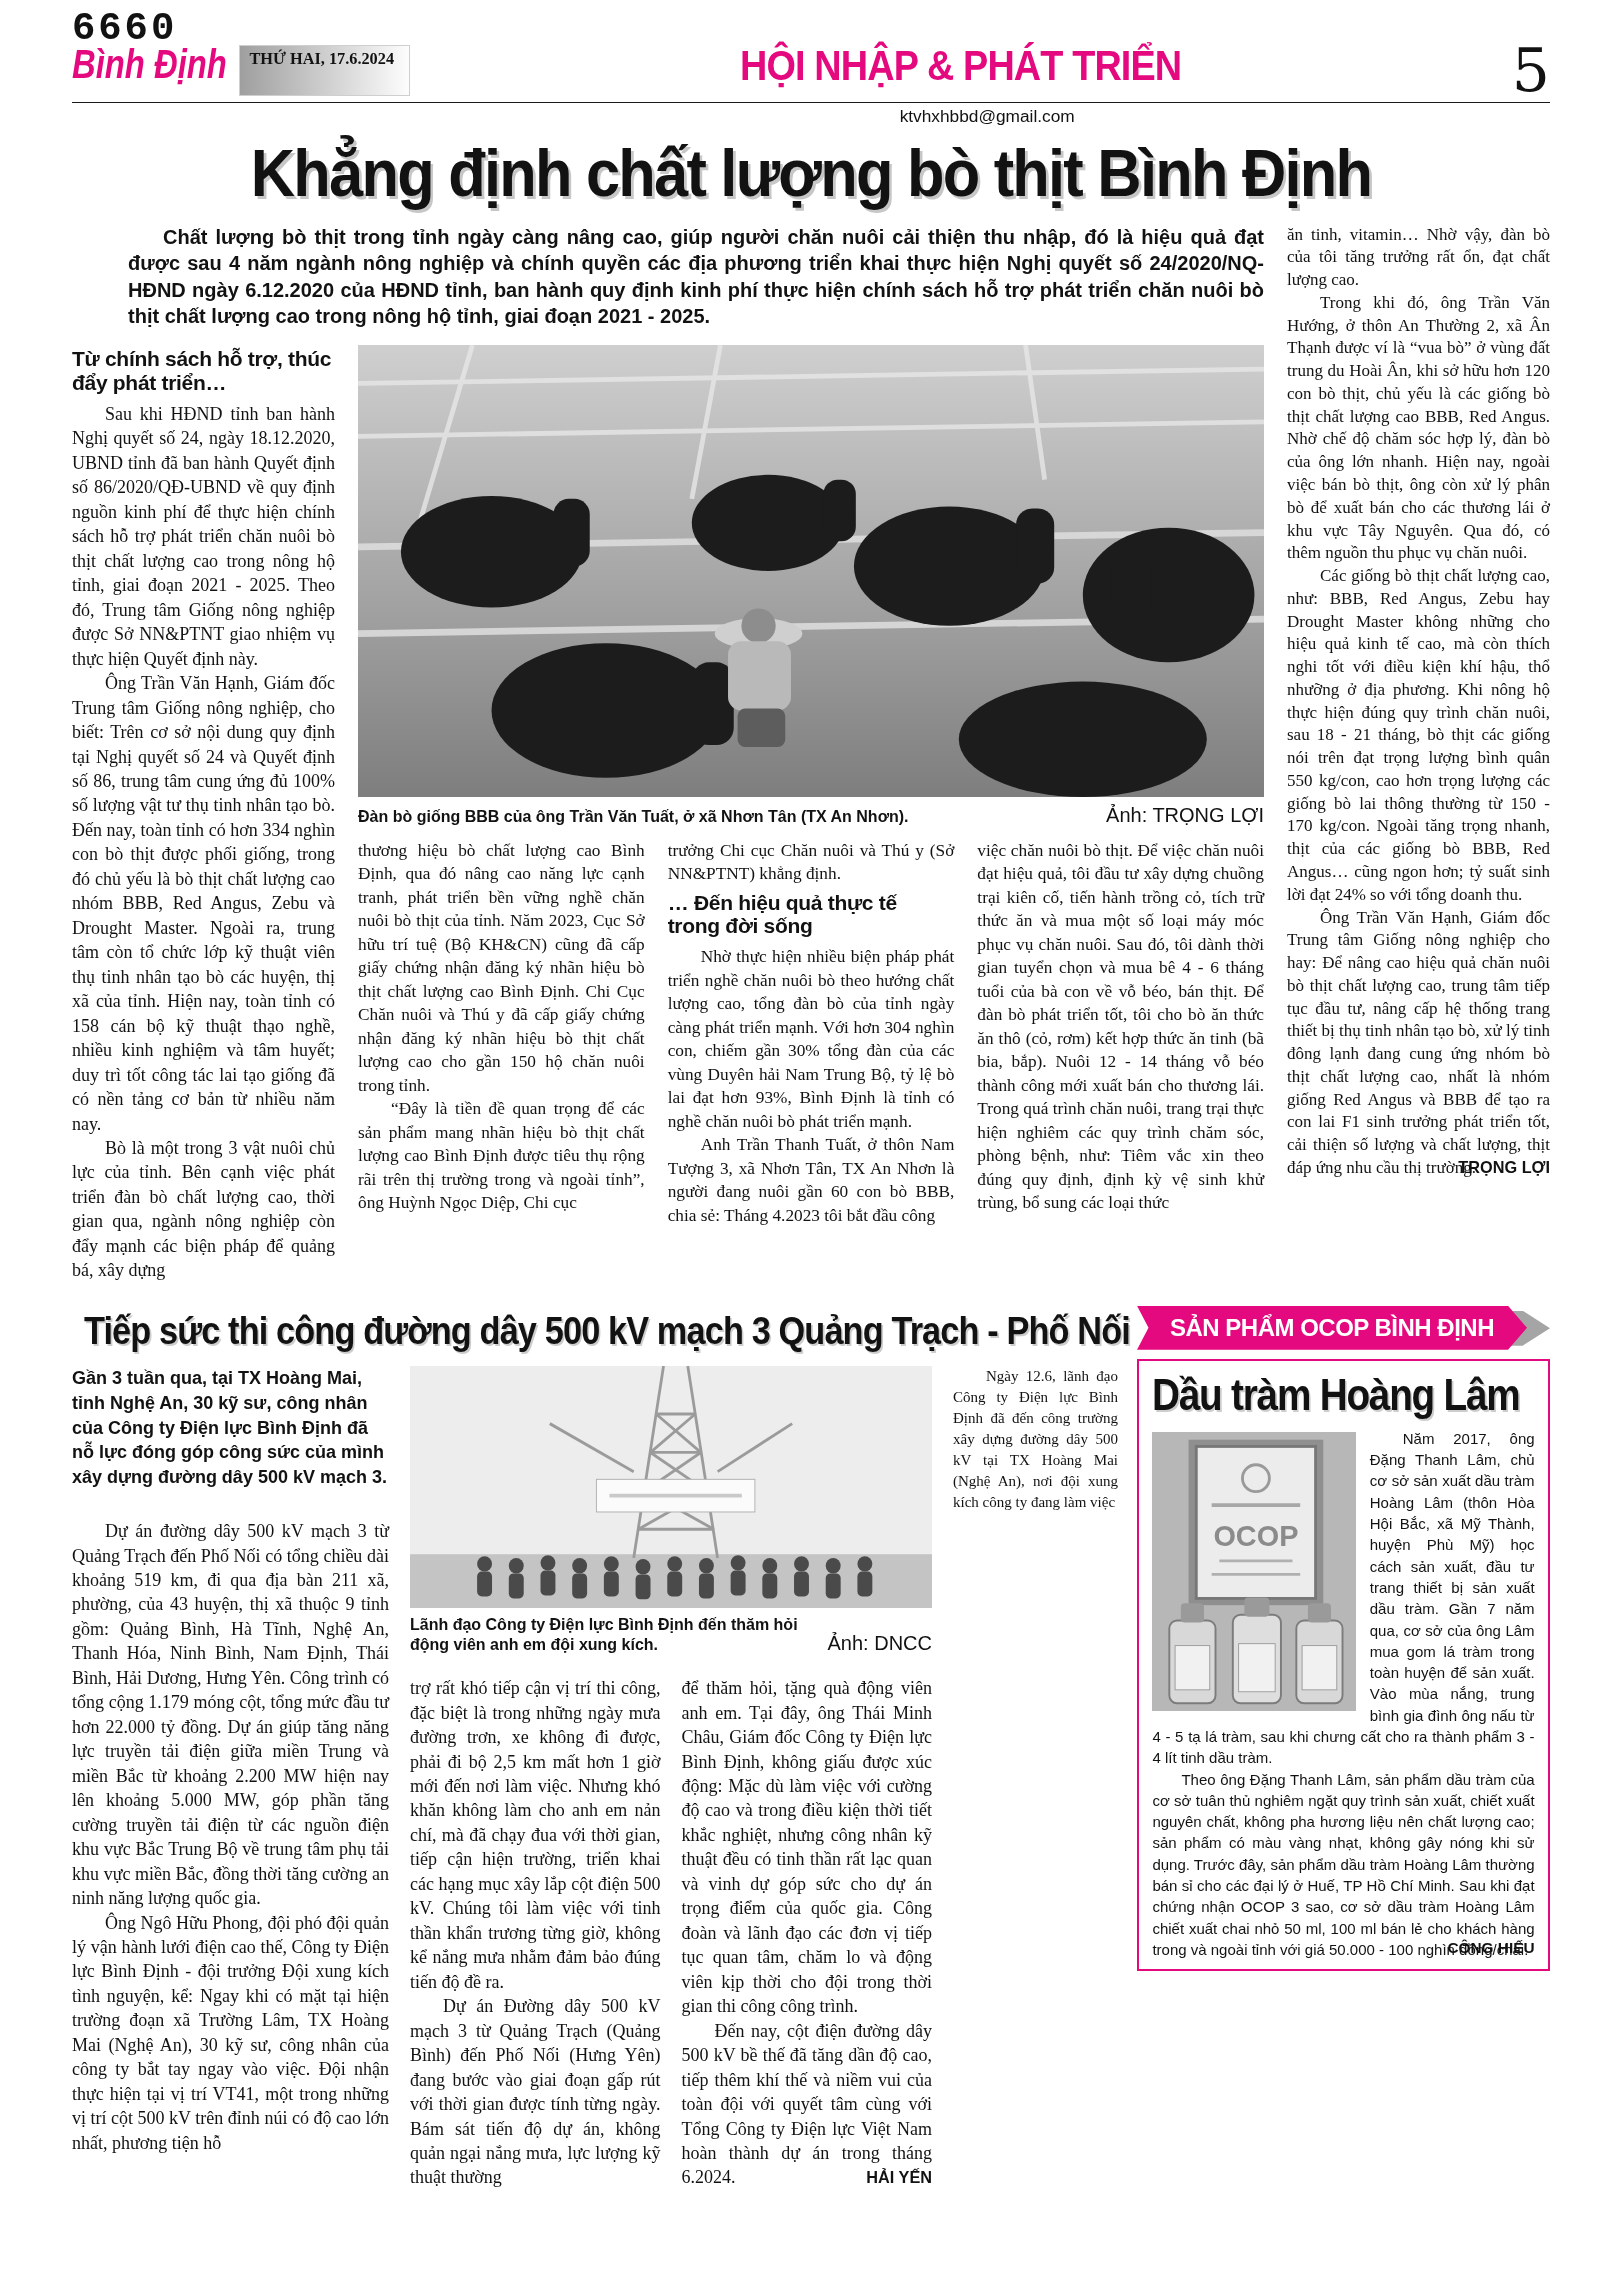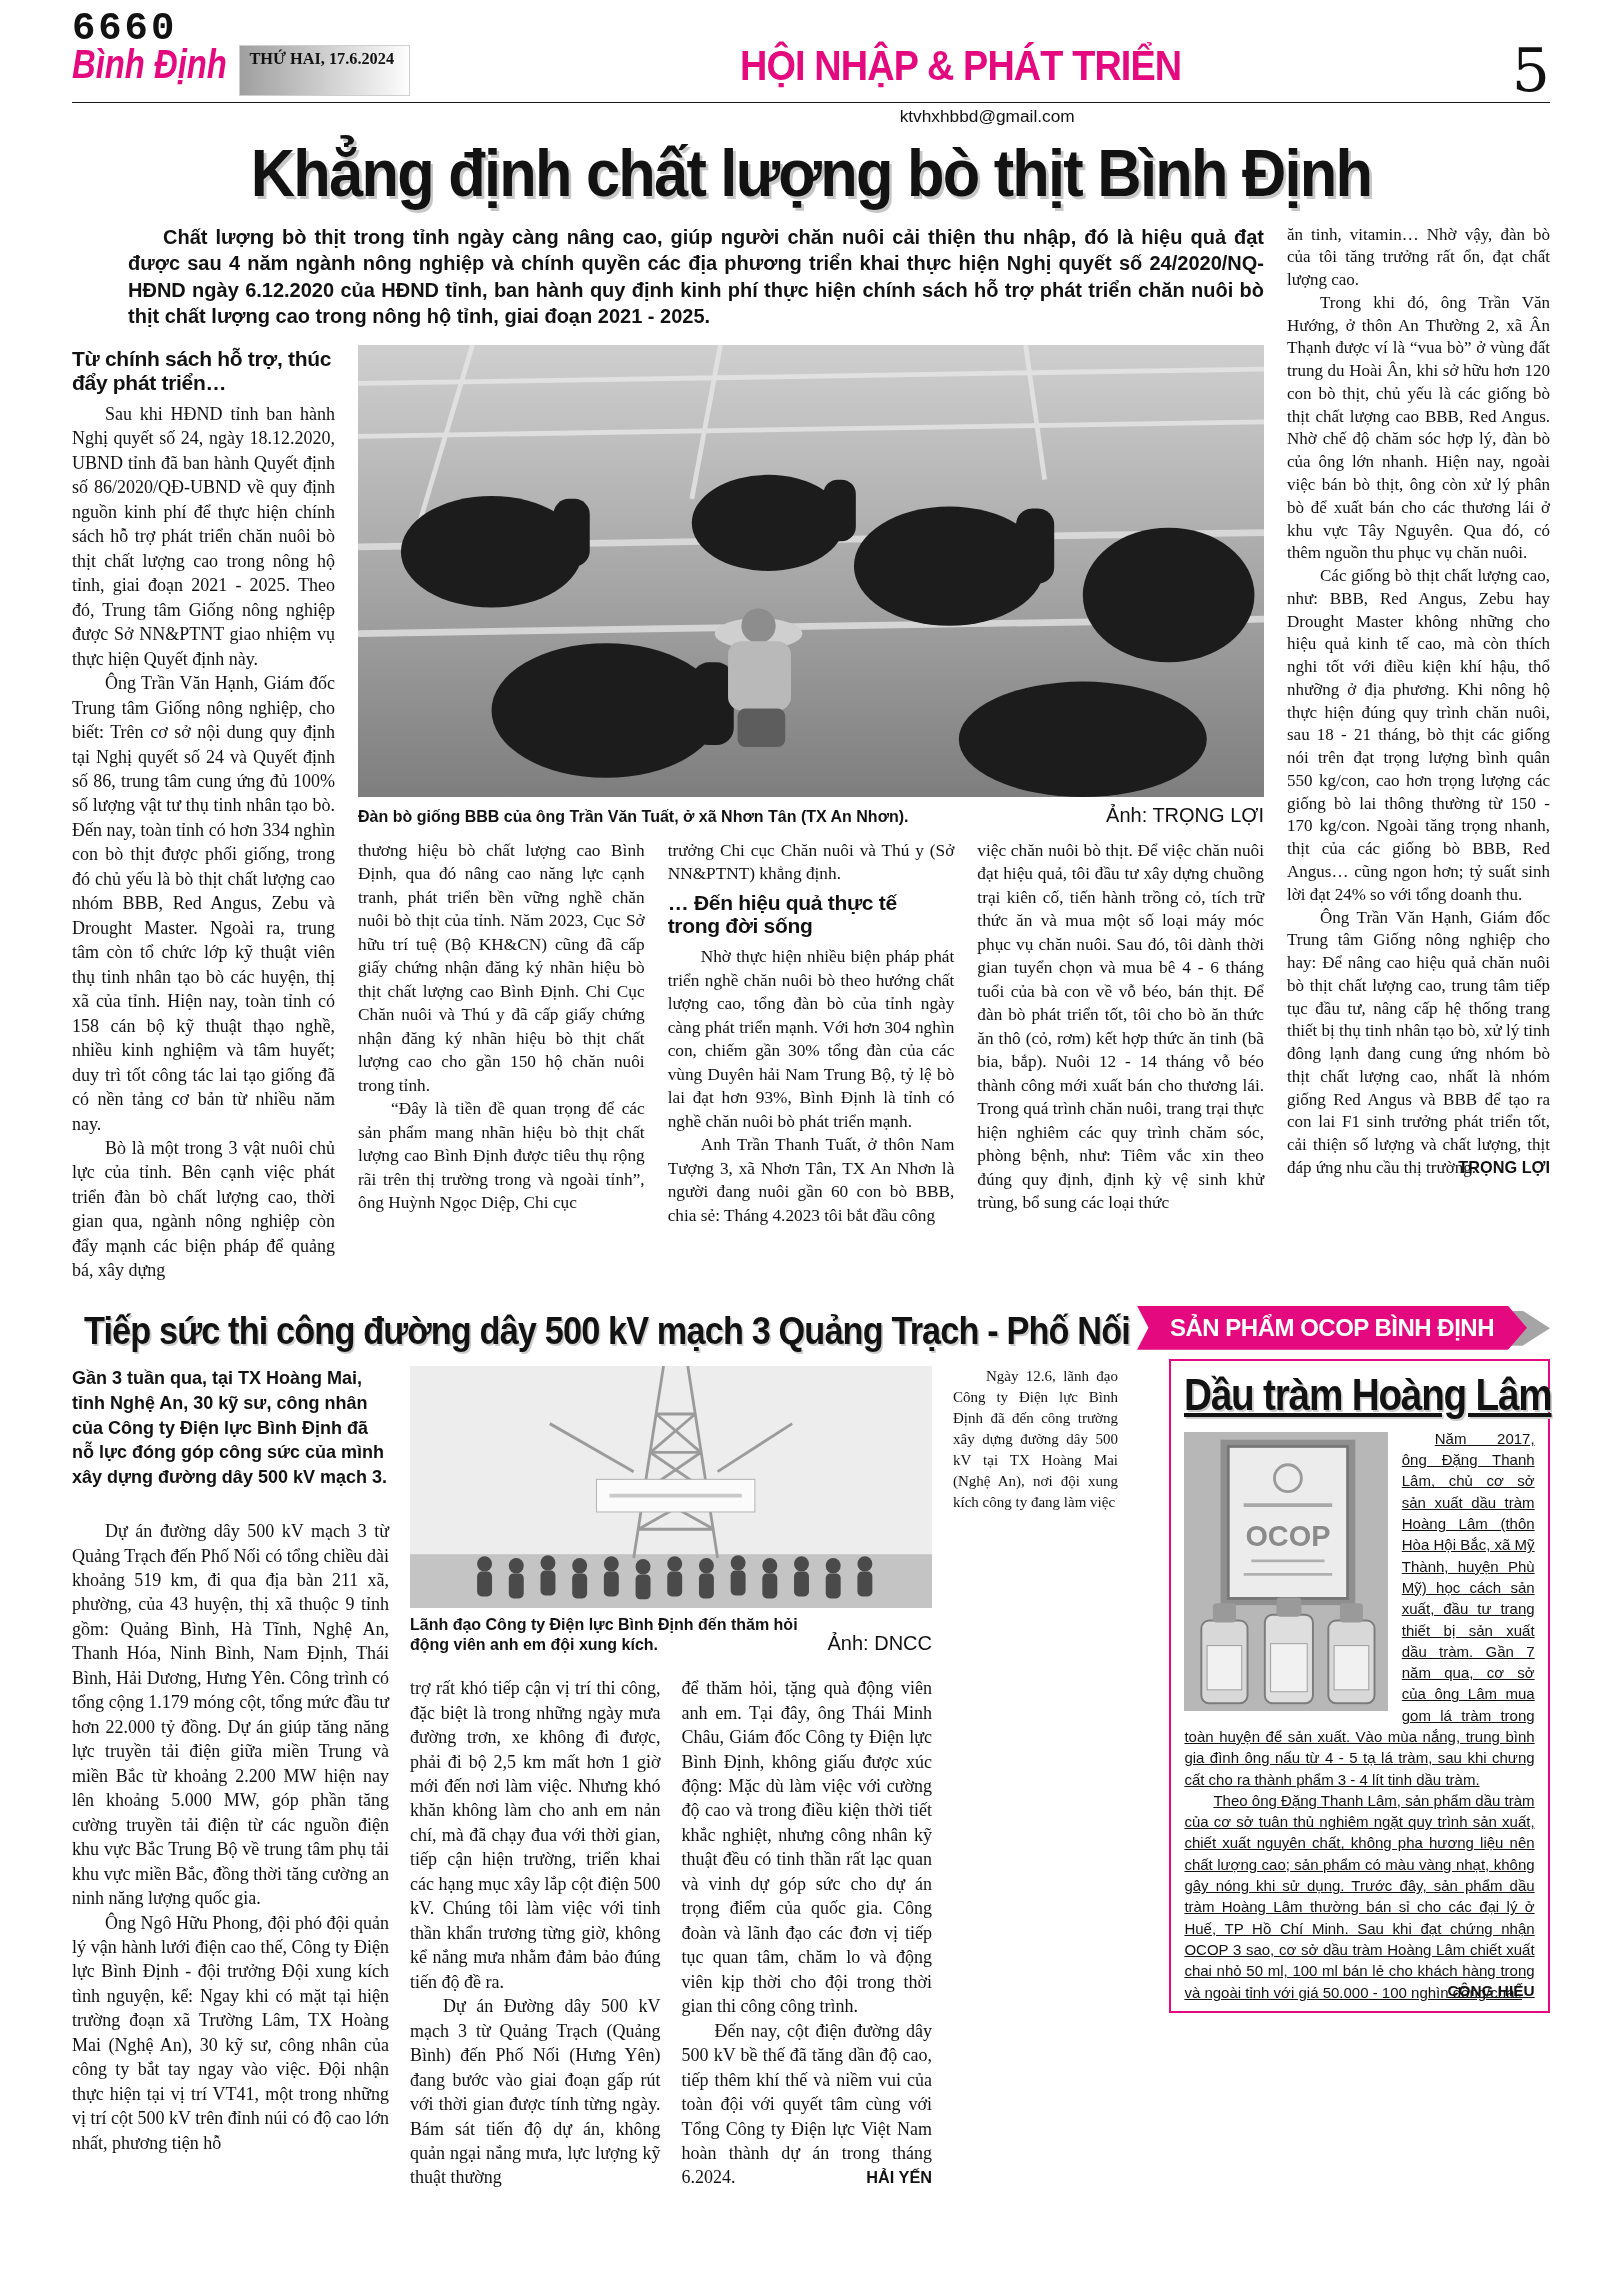--- a/index.html
+++ b/index.html
@@ -84,32 +84,32 @@
     margin:0 0 29px 0; text-align:left;
   }
   .a2-mid { flex:1; min-width:0; }
   .photo2 { width:100%; height:242px; display:block; background:#dedede; }
   .a2-cols { display:flex; gap:21px; margin-top:5.8px; }
   .a2-cols .c { flex:1; min-width:0;margin-top:10px; }
   .a2-col4 { width:165px; flex:0 0 auto; }
   .a2-col4 p.b { font-size:15px; line-height:1.4; }
 
   
-  .sidebar { width:413px; flex:0 0 auto;text-decoration:underline; }
+  .sidebar { width:413px; flex:0 0 auto; }
   .banner-wrap { position:relative; height:44px; }
   .banner-gray { position:absolute; right:0; top:4.8px; width:61px; height:35px; background:#a5a5a5;
     clip-path:polygon(0 0,55% 0,100% 50%,55% 100%,0 100%,45% 50%); }
   .banner-main {
     position:absolute; left:0; top:0; right:23px; height:44px; background:#e5097f; color:#fff;
     display:flex; align-items:center; justify-content:center;
     font-family:"Liberation Sans","DejaVu Sans",sans-serif; font-weight:bold; font-size:24px; letter-spacing:-0.5px;
     clip-path:polygon(0 0,calc(100% - 19px) 0,100% 50%,calc(100% - 19px) 100%,0 100%,11.5px 50%);
     white-space:nowrap;
   }
-  .ocop-box { border:2.9px solid #e5097f; margin-top:9.6px; padding:7.7px 13.4px 11.5px 13.4px;margin-left:32px; }
+  .ocop-box { border:2.9px solid #e5097f; margin-top:9.6px; padding:7.7px 13.4px 11.5px 13.4px; }
   .sb-headline {
     font-family:"Liberation Sans","DejaVu Sans",sans-serif; font-weight:bold; font-size:45px; line-height:1.05;
     letter-spacing:-1.4px; transform:scaleX(.86); transform-origin:left center; white-space:nowrap;
     text-shadow:1.9px 1.9px 0 #cdcdcd; margin:1.9px 0 9.6px 0;
   }
   .sb-photo { float:left; width:204px; height:279px; margin:3.8px 13.4px 3.8px 0; background:#b5b5b5; }
   .sb-text { font-family:"Liberation Sans","DejaVu Sans",sans-serif; font-size:15px; line-height:1.42; text-align:justify; }
   .sb-text p { margin:0; text-indent:29px; }
   .sb-text p.first { text-indent:33px; }
   .sb-byline { font-family:"Liberation Sans","DejaVu Sans",sans-serif; font-weight:bold; font-size:15.4px; text-align:right; margin-top:-21px; }

